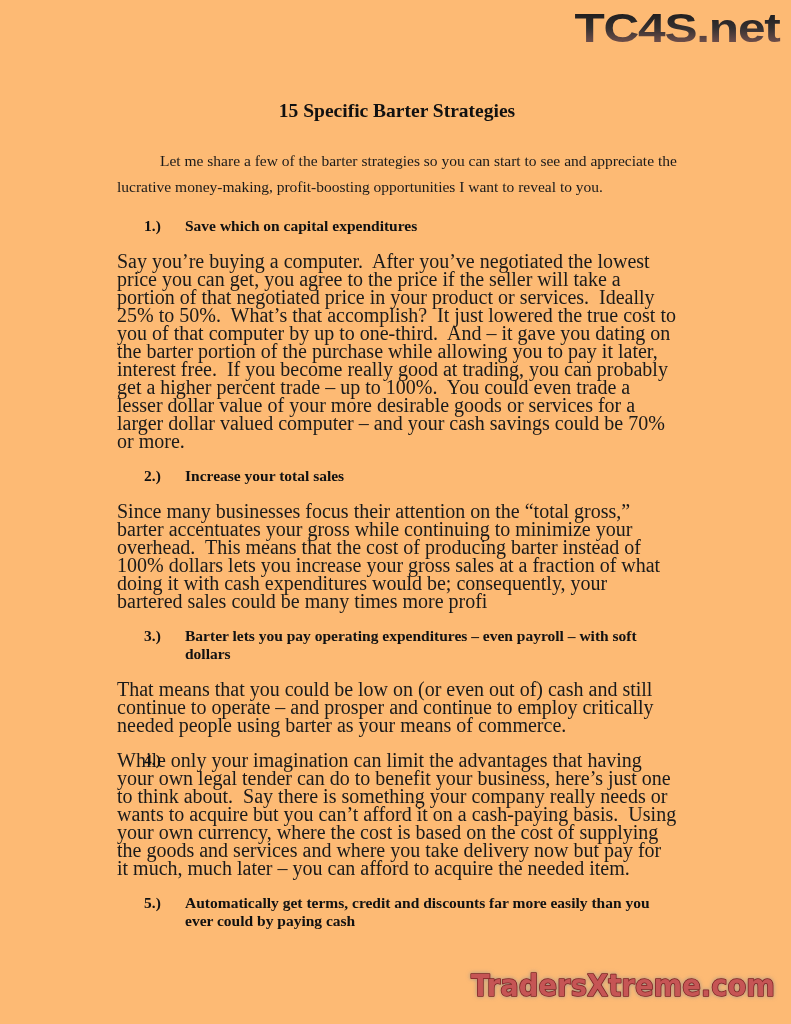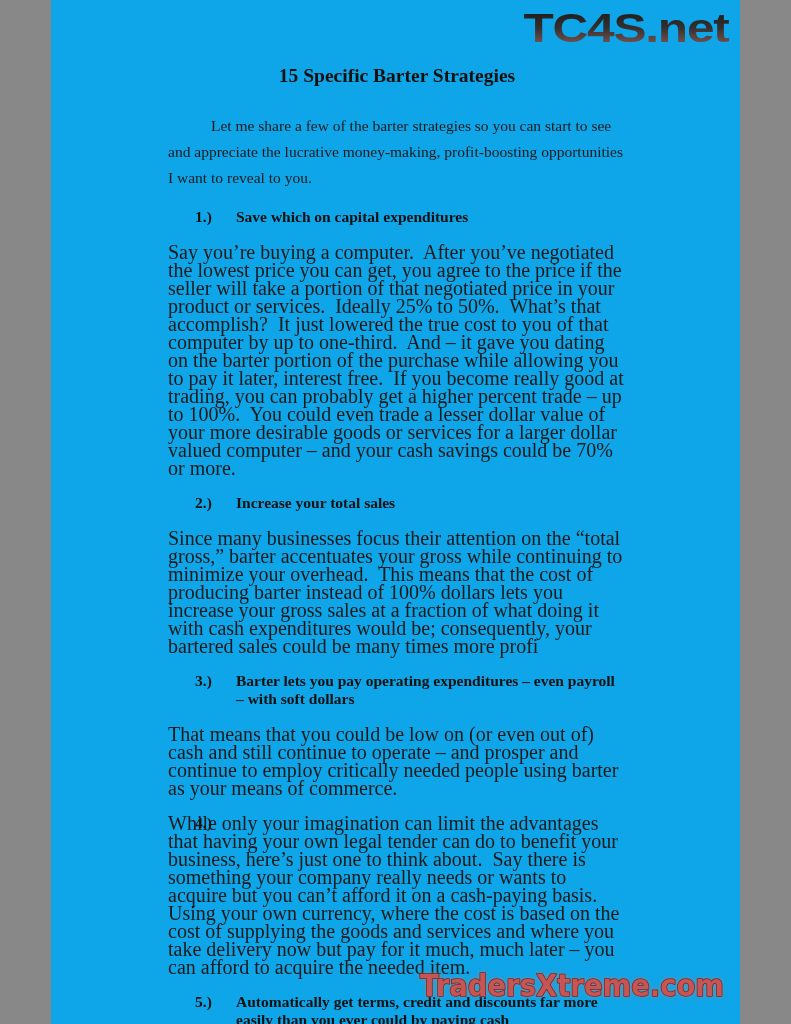--- a/index.html
+++ b/index.html
@@ -1,22 +1,22 @@
 <!DOCTYPE html>
 <html><head>
 <meta charset="utf-8">
 <style>
   html,body { margin:0; padding:0; background:#888; }
   .page {
-    position:relative; width:689px; height:1024px; background:#0ea5e9;
+    position:relative; width:791px; height:1024px; background:#fdba74;
     margin:0 auto; overflow:hidden;
     font-family:"Liberation Serif", serif; color:#1a1a1a;
   }
   .header-logo { position:absolute; top:4px; right:6px; }
-  .content { padding:65px 114px 0 117px; }
+  .content { padding:100px 114px 0 117px; }
   h1.title {
     margin:0 0 26px 0; text-align:center;
     font-size:19.5px; line-height:22px; font-weight:bold; color:#111;
   }
   p.intro {
     margin:17px 0; font-size:15.5px; line-height:26px;
     text-indent:43px; white-space:pre-wrap;
   }
   .s-heading {
     position:relative; margin:17px 0; padding-left:68px;

